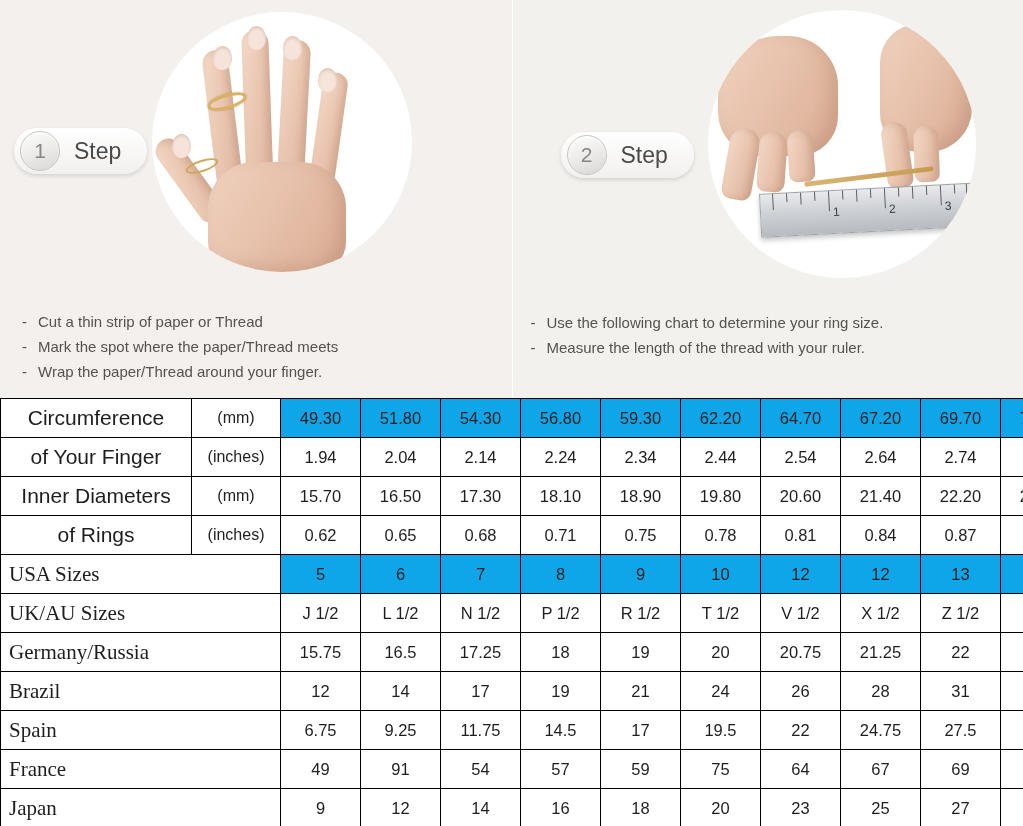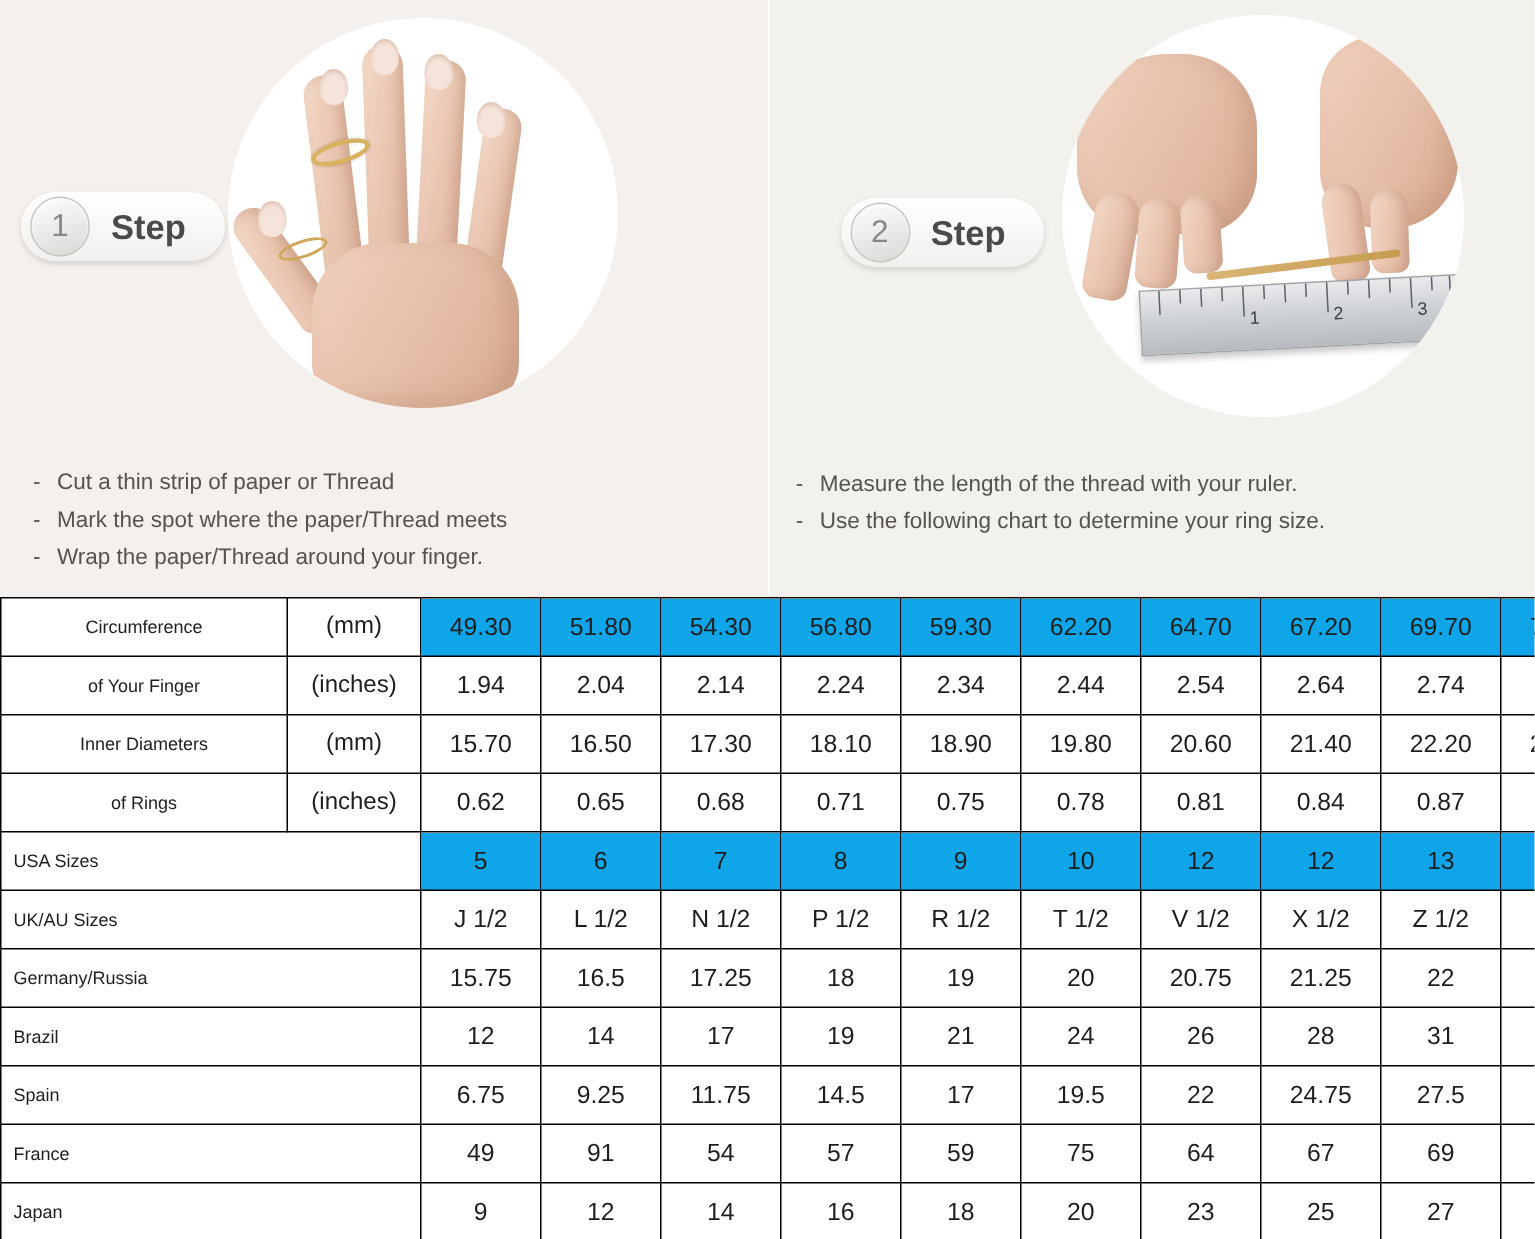--- a/index.html
+++ b/index.html
@@ -165,21 +165,20 @@
     font-size: 21px;
     display: flex;
     align-items: center;
     justify-content: center;
     box-shadow: inset 0 1px 2px rgba(255,255,255,.9);
   }
   .step-word {
     margin-left: 14px;
     font-size: 23px;
     color: #4a4a4a;
-    font-weight: bold;
   }
 
   
   .bullets {
     position: absolute;
     bottom: 14px;
     font-size: 15px;
     color: #55524f;
     line-height: 25px;
   }
@@ -199,26 +198,27 @@
     border: 1px solid #000000;
     text-align: center;
     height: 38px;
     padding: 0 2px;
     color: #1e1e1e;
     white-space: nowrap;
     overflow: hidden;
   }
   td.lbl {
     text-align: center;
-    font-size: 12px;
+    font-size: 21px;
     width: 186px;
   }
   td.lbl.leftal {
     text-align: left;
     padding-left: 8px;
+    font-family: Liberation Serif, serif;
   }
   td.unit {
     width: 84px;
     text-align: left;
     padding-left: 6px;
     font-size: 16px;
   }
   td.shaded {
     background: #0ea5e9;
   }
@@ -308,22 +308,22 @@
           </div>
         </div>
       </div>
 
       <div class="step-badge right">
         <div class="step-num">2</div>
         <div class="step-word">Step</div>
       </div>
 
       <div class="bullets right" style="bottom:38px;">
+        <div><span class="dash">-</span><span>Use the following chart to determine your ring size.</span></div>
         <div><span class="dash">-</span><span>Measure the length of the thread with your ruler.</span></div>
-        <div><span class="dash">-</span><span>Use the following chart to determine your ring size.</span></div>
       </div>
     </div>
   </div>
 
   <table class="size-table">
     <tbody>
       <tr>
         <td class="lbl" rowspan="1">Circumference</td>
         <td class="unit">(mm)</td>
         <td class="val shaded">49.30</td>

